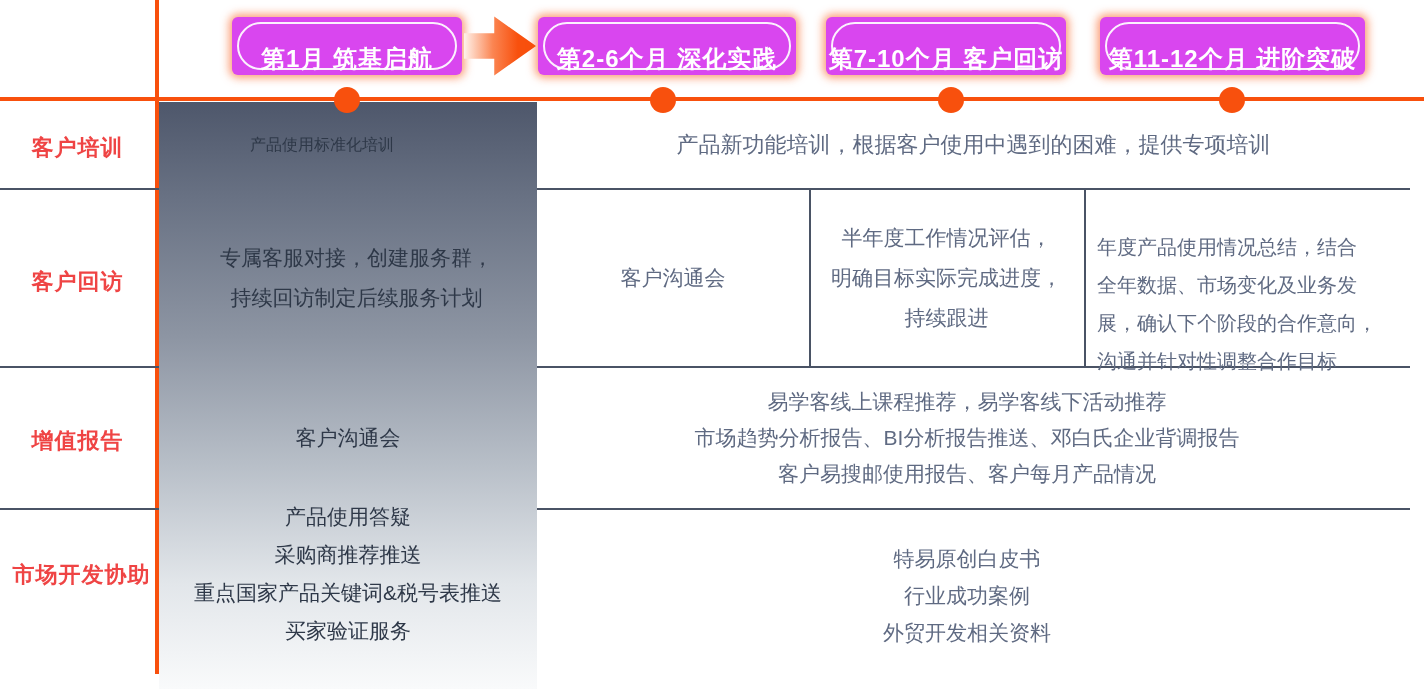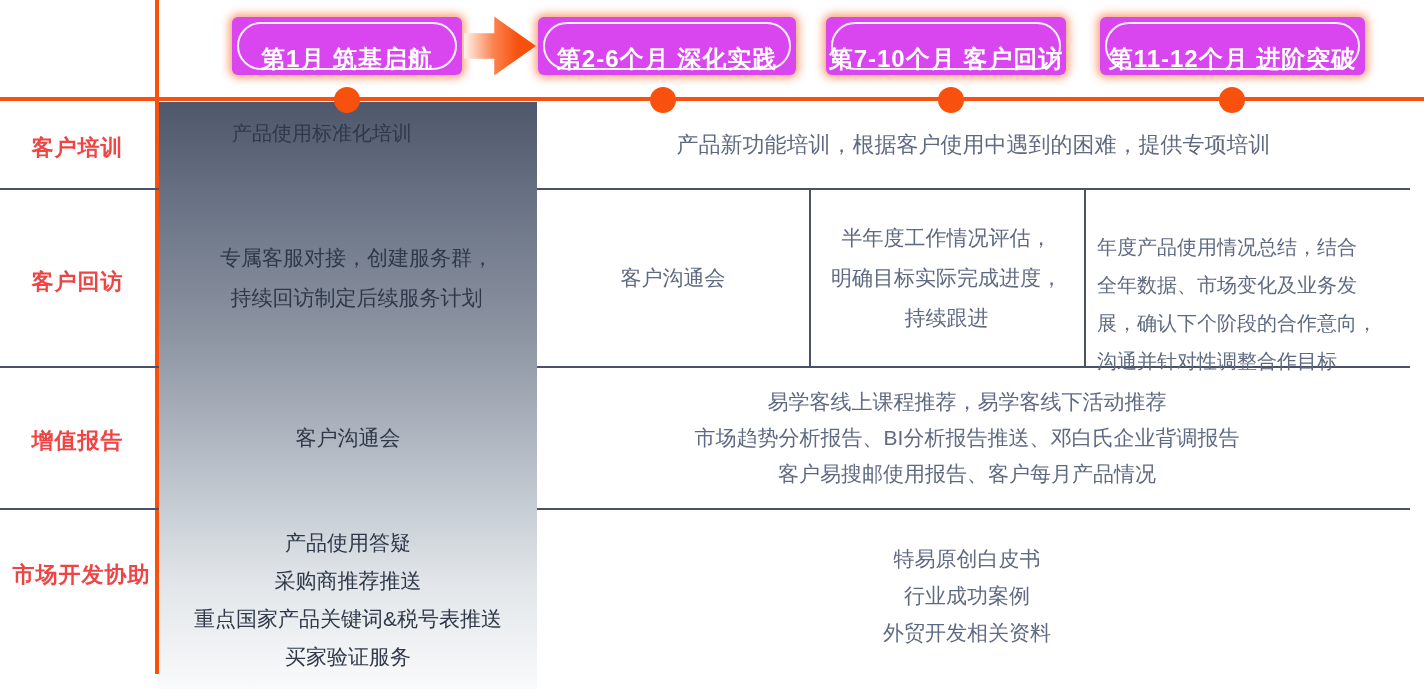--- a/index.html
+++ b/index.html
@@ -50,30 +50,30 @@
     position:absolute; left:0; width:155px; text-align:center;
     color:#ef4444; font-size:22px; font-weight:bold; letter-spacing:1px;
   }
   #label-1 { top:133px; } #label-2 { top:267px; } #label-3 { top:426px; } #label-4 { top:560px;padding-left:8px; }
   
   .cell {
     position:absolute; display:flex; align-items:center; justify-content:center;
     text-align:center; white-space:pre-line; color:#5f6a82; font-size:21px; line-height:40px;
   }
   .cell.dark { color:#2e3848; }
-  #cell-r1c1 { left:159px; top:90px;  width:326px; height:86px;  font-size:20px; }
+  #cell-r1c1 { left:159px; top:102px;  width:326px; height:86px;  font-size:16px; }
   #cell-r1m  { left:537px; top:102px;  width:873px; height:86px;  font-size:22px; }
   #cell-r2c1 { left:159px; top:190px;  width:378px; height:176px;padding-left:17px; }
   #cell-r2c2 { left:537px; top:190px;  width:272px; height:176px; }
   #cell-r2c3 { left:809px; top:190px;  width:275px; height:176px; }
   #cell-r2c4 { left:1097px; top:190px; width:318px; height:227px;
                font-size:20px; line-height:38px; justify-content:flex-start; text-align:left; }
   #cell-r3c1 { left:159px; top:368px;  width:378px; height:140px; }
   #cell-r3m  { left:537px; top:368px;  width:860px; height:140px; line-height:36px; }
-  #cell-r4c1 { left:159px; top:514px;  width:378px; height:172px; line-height:38px; }
+  #cell-r4c1 { left:159px; top:488px;  width:378px; height:172px; line-height:38px; }
   #cell-r4m  { left:537px; top:516px;  width:860px; height:158px; line-height:37px; }
 </style>
 </head>
 <body>
 
 <div id="stage">
 
   <div class="v-orange-line"></div>
   <div class="h-timeline"></div>
   <div class="row-divider" id="divider-1"></div>

